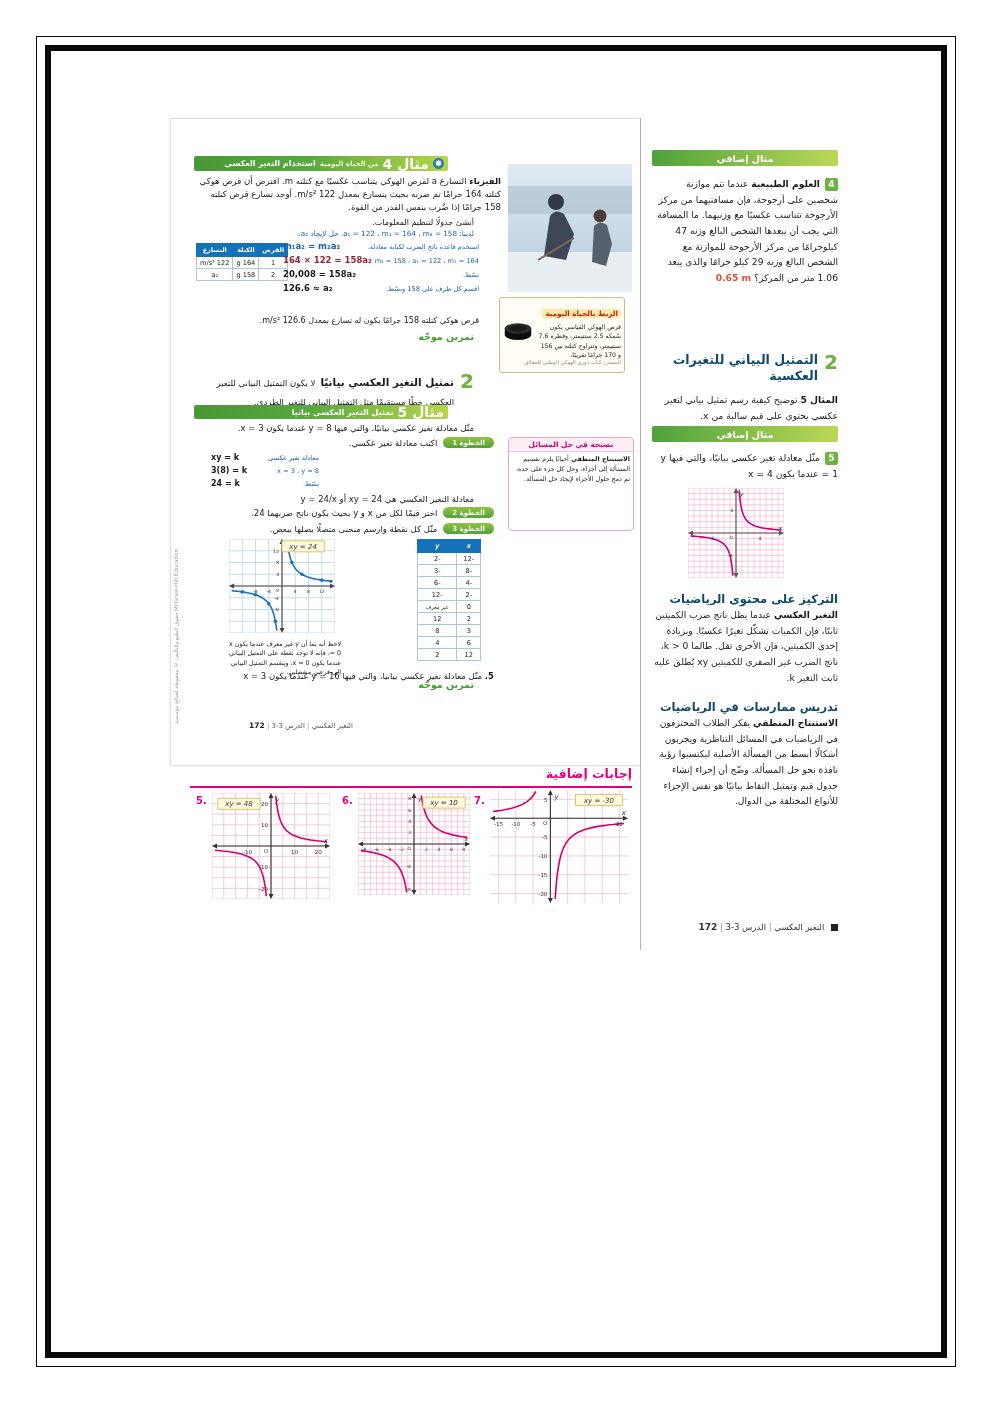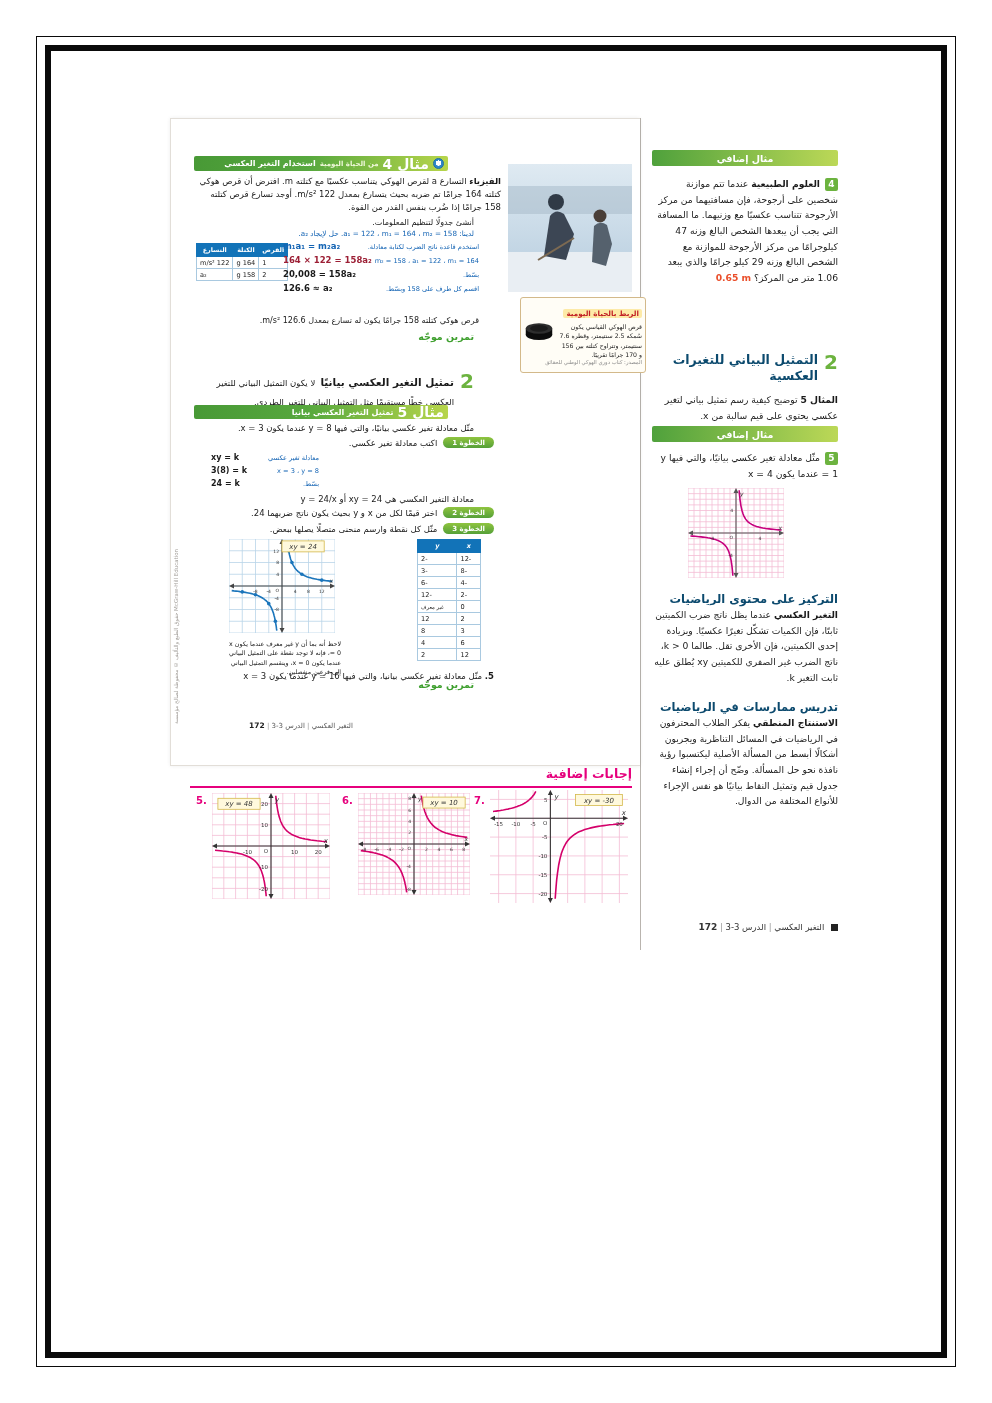--- a/index.html
+++ b/index.html
@@ -16,21 +16,21 @@
 .ex-context{font-size:7px;font-weight:bold;color:#eef7d8}
 .ex-title{font-size:8px;font-weight:bold}
 .t85{font-size:8.5px;line-height:1.55}
 .t8{font-size:8px;line-height:1.5}
 .blue{color:#1464b4}
 .red-eq{color:#9c1f35}
 .maroon{color:#8a1538}
 .green-h{color:#3fa02f;font-weight:bold;font-size:9.5px}
 .data-table{border-collapse:collapse;direction:rtl}
 .data-table th{background:#1273b8;color:#fff;font-size:6.4px;padding:2px 3px;border:0.8px solid #1273b8;font-weight:bold}
-.data-table td{font-size:6.6px;padding:1.5px 3px;border:0.8px solid #a9c9e0;text-align:left;background:#fff}
+.data-table td{font-size:6.6px;padding:1.5px 3px;border:0.8px solid #a9c9e0;text-align:center;background:#fff}
 .eq-row{display:flex;direction:rtl;justify-content:space-between;align-items:baseline;margin-bottom:4px}
 .eq{font-size:8.5px;font-weight:bold;direction:ltr;unicode-bidi:isolate}
 .ann{font-size:6.6px;color:#1464b4;max-width:120px;text-align:right}
 .pill{display:inline-block;background:linear-gradient(#8fc43f,#55a038);color:#fff;font-weight:bold;font-size:7px;padding:1.5px 9px;border-radius:8px;flex:0 0 auto}
 .step-row{display:flex;direction:rtl;gap:6px;align-items:center}
 .step-text{font-size:8.5px}
 .sq-num{float:right;width:13px;height:13px;background:#6cb33f;color:#fff;font-weight:bold;font-size:9px;text-align:center;line-height:13px;border-radius:2px;margin-left:5px;margin-top:2px}
 .side-bar-green{display:flex;align-items:center;justify-content:center;background:linear-gradient(270deg,#bcd857,#4fa13c);color:#fff;font-weight:bold;font-size:9.5px;border-radius:2px}
 .side-text{font-size:9.2px;line-height:1.7}
 .side-h{color:#0c4a6e;font-weight:bold;font-size:11.5px}
@@ -133,21 +133,21 @@
       <span class="eq">20,008 = 158a₂</span>
     </div>
     <div class="eq-row">
       <span class="ann">اقسم كل طرف على 158 وبسّط.</span>
       <span class="eq">126.6 ≈ a₂</span>
     </div>
   </div>
 
   <div class="abs rtl t8" style="left:23px;top:196px;width:285px">قرص هوكي كتلته 158 جرامًا يكون له تسارع بمعدل 126.6 m/s².</div>
 
-  <div class="abs rl-box" style="left:349px;top:178px;width:126px;height:76px">
+  <div class="abs rl-box" style="left:328px;top:178px;width:126px;height:76px">
     <div class="rtl"><span class="rl-tab">الربط بالحياة اليومية</span></div>
     <div style="display:flex;direction:rtl;gap:3px;align-items:flex-start;margin-top:2px">
       <span class="rl-text rtl" style="flex:1">قرص الهوكي القياسي يكون سُمكه 2.5 سنتيمتر، وقطره 7.6 سنتيمتر، وتتراوح كتلته بين 156 و 170 جرامًا تقريبًا.</span>
       <span>
         <svg width="30" height="20" viewBox="0 0 34 22" xmlns="http://www.w3.org/2000/svg">
           <ellipse cx="17" cy="14" rx="15" ry="6" fill="#0c0c0c"></ellipse>
           <rect x="2" y="7" width="30" height="7" fill="#0c0c0c"></rect>
           <ellipse cx="17" cy="7" rx="15" ry="6" fill="#2e2e2e"></ellipse>
           <ellipse cx="17" cy="7" rx="10" ry="3.8" fill="#1b1b1b"></ellipse>
         </svg>
@@ -297,20 +297,27 @@
         </tr>
     <tr>
           <td>12</td>
           <td>2</td>
         </tr>
   </tbody>
     </table>
 
   <div class="abs rtl" style="left:52px;top:520px;width:118px;font-size:6.3px;line-height:1.5">لاحظ أنه بما أن y غير معرف عندما يكون x = 0، فإنه لا توجد نقطة على التمثيل البياني عندما يكون x = 0، وينقسم التمثيل البياني إلى فرعين منفصلين.</div>
 
+  <div class="abs tipbox" style="left:337px;top:318px;width:126px;height:94px">
+    <div class="tip-h">نصيحة في حل المسائل</div>
+    <div class="tip-b rtl">
+      <b>الاستنتاج المنطقي</b>
+      <span>أحيانًا يلزم تقسيم المسألة إلى أجزاء، وحل كل جزء على حدة، ثم دمج حلول الأجزاء لإيجاد حل المسألة.</span>
+    </div>
+  </div>
 
   <div class="abs rtl green-h" style="left:23px;top:560px;width:280px">تمرين موجّه</div>
   <div class="abs rtl t85" style="left:23px;top:551px;width:300px">
     <b>5.</b>
     <span>مثّل معادلة تغير عكسي بيانيا، والتي فيها y = 16 عندما يكون x = 3</span>
   </div>
 
   <div class="abs pfoot" style="left:78px;top:602px">
     <b>172</b>
     <span style="color:#999">|</span>

